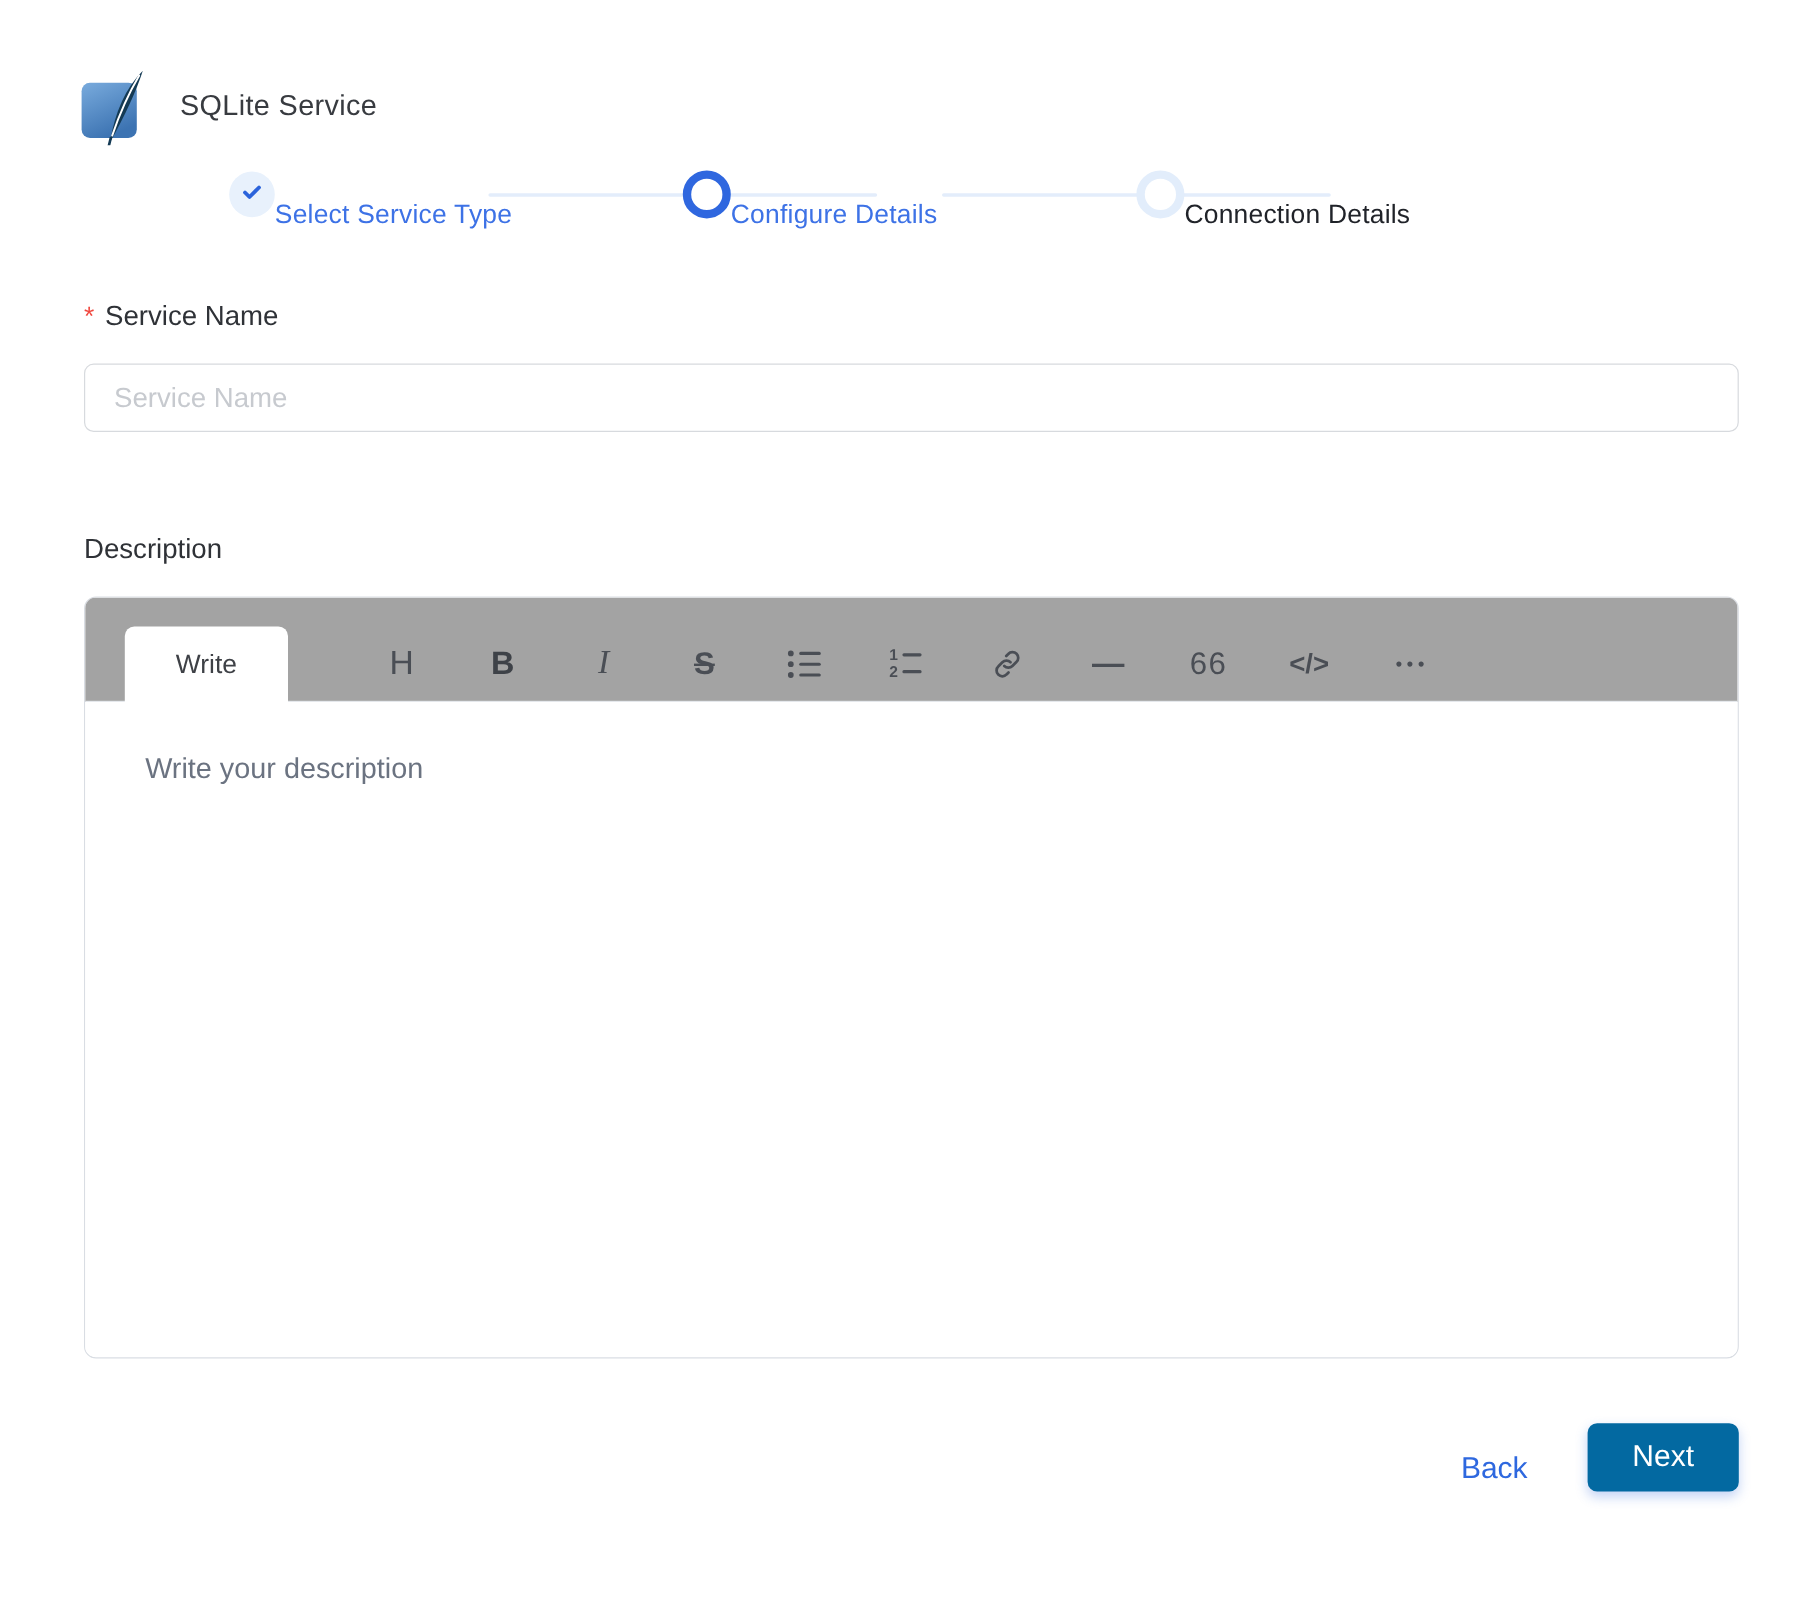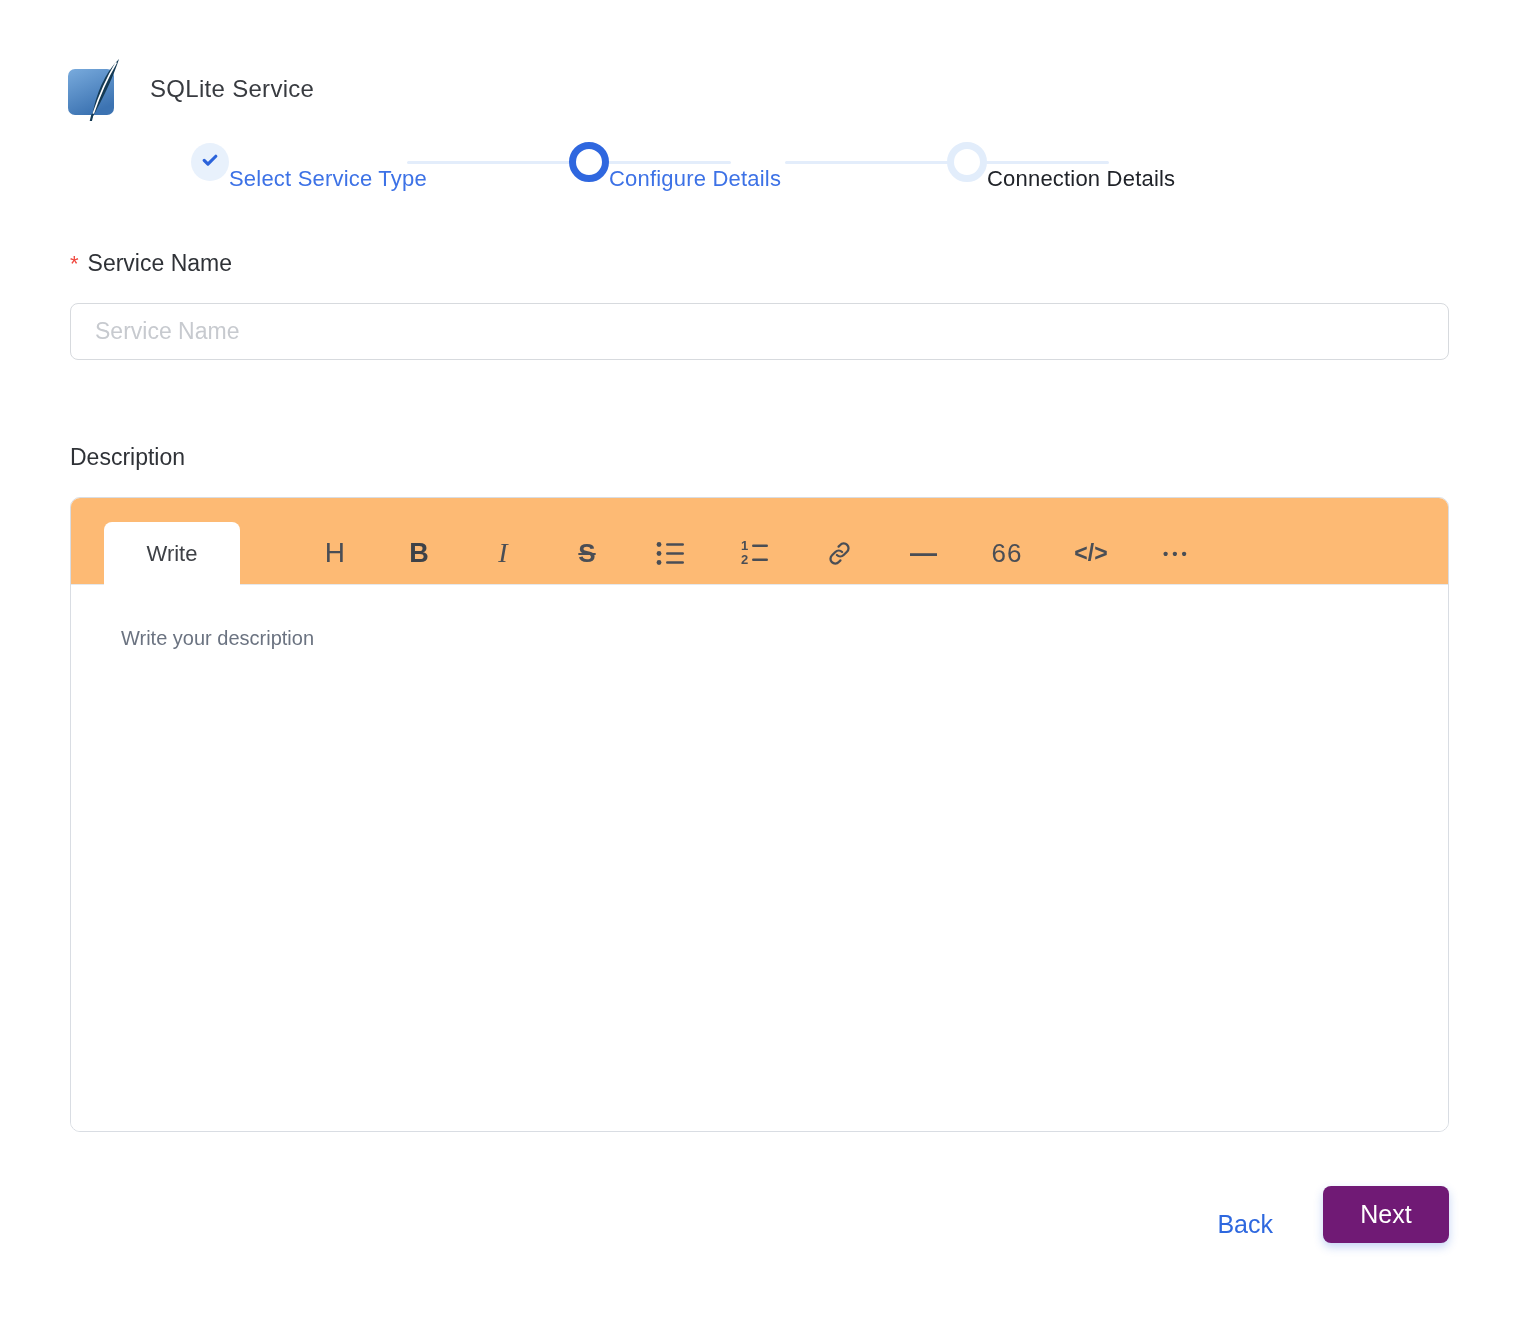--- a/index.html
+++ b/index.html
@@ -47,21 +47,21 @@
     font-size: 23px; padding: 0 24px; color: #33363b; outline: none; background: #fff;
     font-family: "Liberation Sans", sans-serif;
   }
   .text-input::placeholder { color: #c7cacf; }
 
   .desc-label { margin-top: 84px; }
 
   
   .editor { margin-top: 26px; border: 1px solid #d9dde3; border-radius: 10px; height: 635px; background: #fff; overflow: hidden; display: flex; flex-direction: column; }
   .editor-head {
-    background: #fdba74; height: 87px; flex: 0 0 87px; border-bottom: 1px solid #e5e8ec;
+    background: #a3a3a3; height: 87px; flex: 0 0 87px; border-bottom: 1px solid #e5e8ec;
     display: flex; align-items: flex-end; padding-left: 33px; position: relative;
   }
   .tabs { display: flex; align-items: flex-end; }
   .tab {
     width: 136px; height: 62px; border: none; cursor: pointer; font-size: 22px;
     display: flex; align-items: center; justify-content: center; background: transparent;
     font-family: "Liberation Sans", sans-serif;
   }
   .tab-write { background: #ffffff; color: #3e4146; font-weight: 500; border-radius: 8px 8px 0 0; position: relative; z-index: 2; height: 63px; margin-bottom: -1px; }
   .tab-preview { background: #ebedf0; color: #9da2ac; border-radius: 8px 8px 0 0; margin-left: 3px; }
@@ -74,30 +74,30 @@
   .g-italic { font-family: "Liberation Serif", serif; font-style: italic; font-size: 28px; font-weight: 500; }
   .g-strike { font-size: 26px; font-weight: 600; text-decoration: line-through; }
   .g-hr { font-size: 27px; font-weight: 700; letter-spacing: -1px; }
   .g-quote { font-size: 26px; font-weight: 400; letter-spacing: 1px; }
   .g-code { font-size: 23px; font-weight: 600; letter-spacing: 0px; }
   .g-more { font-size: 15px; font-weight: 700; letter-spacing: 4px; padding-left: 4px; }
 
   .editor-body { flex: 1; position: relative; background: #fff; }
   .desc-textarea {
     width: 100%; height: 100%; border: none; outline: none; resize: none;
-    padding: 42px 50px; font-size: 20px; color: #b91c1c; font-family: "Liberation Sans", sans-serif;
+    padding: 42px 50px; font-size: 24px; color: #b91c1c; font-family: "Liberation Sans", sans-serif;
     background: transparent;
   }
   .desc-textarea::placeholder { color: #6b7381; }
 
   
   .footer { display: flex; justify-content: flex-end; align-items: flex-end; gap: 48px; margin: 54px 67px 0 0; }
   .back-btn { background: none; border: none; color: #2e68df; font-size: 25px; cursor: pointer; font-family: "Liberation Sans", sans-serif; padding: 4px 2px; }
   .next-btn {
-    width: 126px; height: 57px; background: #701a75; color: #ffffff; font-size: 25px;
+    width: 126px; height: 57px; background: #0369a1; color: #ffffff; font-size: 25px;
     border: none; border-radius: 8px; cursor: pointer; font-family: "Liberation Sans", sans-serif;
     box-shadow: 0 4px 10px rgba(42, 99, 220, 0.28);
   }
 </style>
 </head>
 <body>
 
 <div class="page">
 
   <div class="titlebar">

